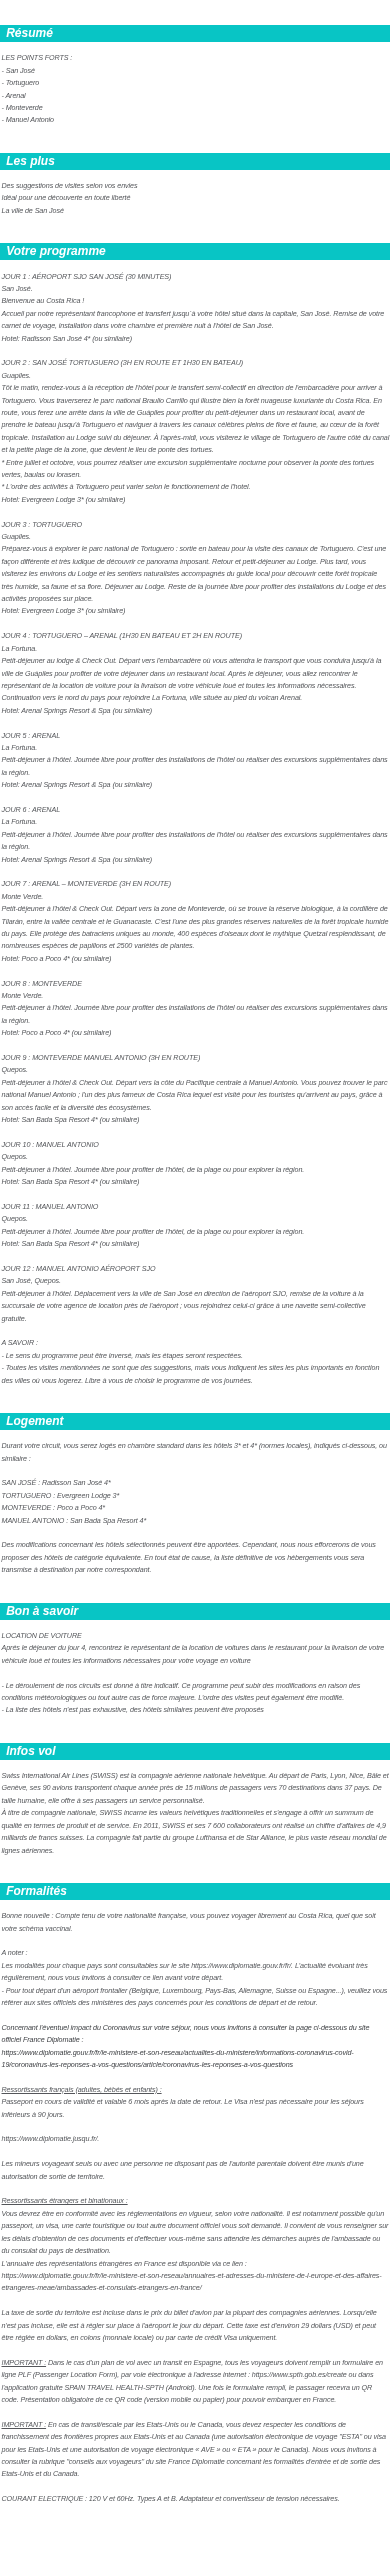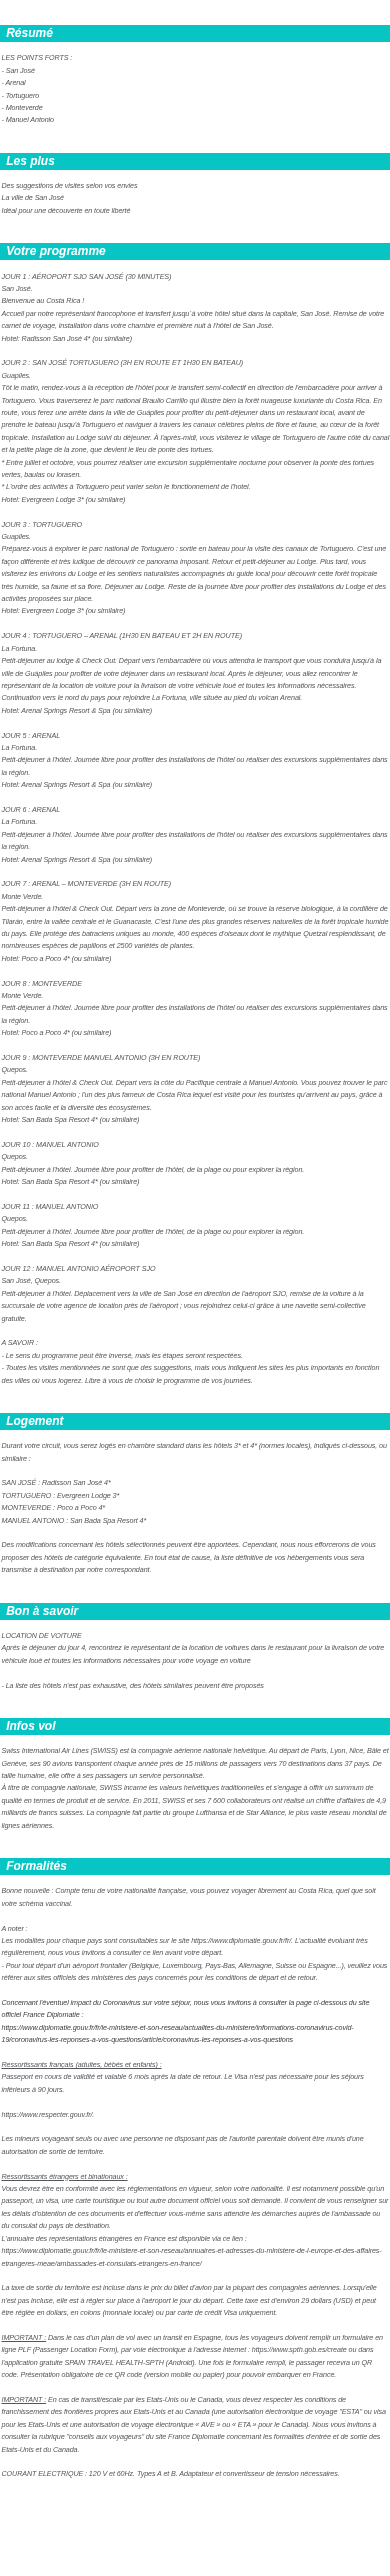--- a/index.html
+++ b/index.html
@@ -25,30 +25,30 @@
 </style>
 </head>
 <body>
 
 <div class="doc">
     <div class="bar">
       <span class="bar-title">Résumé</span>
     </div>
     <p class="para"><span class="run-p">LES POINTS FORTS :</span></p>
     <p class="para"><span class="run-p">- San José</span></p>
+    <p class="para"><span class="run-p">- Tortuguero</span></p>
     <p class="para"><span class="run-p">- Arenal</span></p>
-    <p class="para"><span class="run-p">- Tortuguero</span></p>
     <p class="para"><span class="run-p">- Monteverde</span></p>
     <p class="para"><span class="run-p">- Manuel Antonio</span></p>
     <div class="bar">
       <span class="bar-title">Les plus</span>
     </div>
     <p class="para"><span class="run-p">Des suggestions de visites selon vos envies</span></p>
+    <p class="para"><span class="run-p">Idéal pour une découverte en toute liberté</span></p>
     <p class="para"><span class="run-p">La ville de San José</span></p>
-    <p class="para"><span class="run-p">Idéal pour une découverte en toute liberté</span></p>
     <div class="bar">
       <span class="bar-title">Votre programme</span>
     </div>
     <p class="para"><span class="run-p">JOUR 1 : AÉROPORT SJO SAN JOSÉ (30 MINUTES)</span></p>
     <p class="para"><span class="run-p">San José.</span></p>
     <p class="para"><span class="run-p">Bienvenue au Costa Rica !</span></p>
     <p class="para"><span class="run-p">Accueil par notre représentant francophone et transfert jusqu´à votre hôtel situé dans la capitale, San José. Remise de votre carnet de voyage, installation dans votre chambre et première nuit à l'hôtel de San José.</span></p>
     <p class="para"><span class="run-p">Hotel: Radisson San José 4* (ou similaire)</span></p>
     <div class="gap" style="height: 12.4px;"></div>
     <p class="para"><span class="run-p">JOUR 2 : SAN JOSÉ TORTUGUERO (3H EN ROUTE ET 1H30 EN BATEAU)</span></p>
@@ -120,20 +120,21 @@
     <p class="para"><span class="run-p">MONTEVERDE : Poco a Poco 4*</span></p>
     <p class="para"><span class="run-p">MANUEL ANTONIO : San Bada Spa Resort 4*</span></p>
     <div class="gap" style="height: 12.4px;"></div>
     <p class="para"><span class="run-p">Des modifications concernant les hôtels sélectionnés peuvent être apportées. Cependant, nous nous efforcerons de vous proposer des hôtels de catégorie équivalente. En tout état de cause, la liste définitive de vos hébergements vous sera transmise à destination par notre correspondant.</span></p>
     <div class="bar">
       <span class="bar-title">Bon à savoir</span>
     </div>
     <p class="para"><span class="run-p">LOCATION DE VOITURE</span></p>
     <p class="para"><span class="run-p">Aprés le déjeuner du jour 4, rencontrez le représentant de la location de voitures dans le restaurant pour la livraison de votre véhicule loué et toutes les informations nécessaires pour votre voyage en voiture</span></p>
     <div class="gap" style="height: 12.4px;"></div>
+    <p class="para"><span class="run-p">- Le déroulement de nos circuits est donné à titre indicatif. Ce programme peut subir des modifications en raison des conditions météorologiques ou tout autre cas de force majeure. L'ordre des visites peut également être modifié.</span></p>
     <p class="para"><span class="run-p">- La liste des hôtels n'est pas exhaustive, des hôtels similaires peuvent être proposés</span></p>
     <div class="bar">
       <span class="bar-title">Infos vol</span>
     </div>
     <p class="para"><span class="run-p">Swiss International Air Lines (SWISS) est la compagnie aérienne nationale helvétique. Au départ de Paris, Lyon, Nice, Bâle et Genève, ses 90 avions transportent chaque année près de 15 millions de passagers vers 70 destinations dans 37 pays. De taille humaine, elle offre à ses passagers un service personnalisé.</span></p>
     <p class="para"><span class="run-p">À titre de compagnie nationale, SWISS incarne les valeurs helvétiques traditionnelles et s'engage à offrir un summum de qualité en termes de produit et de service. En 2011, SWISS et ses 7 600 collaborateurs ont réalisé un chiffre d'affaires de 4,9 milliards de francs suisses. La compagnie fait partie du groupe Lufthansa et de Star Alliance, le plus vaste réseau mondial de lignes aériennes.</span></p>
     <div class="bar">
       <span class="bar-title">Formalités</span>
     </div>
     <p class="para"><span class="run-p">Bonne nouvelle : Compte tenu de votre nationalité française, vous pouvez voyager librement au Costa Rica, quel que soit votre schéma vaccinal.</span></p>
@@ -141,21 +142,21 @@
     <p class="para"><span class="run-p">A noter :</span></p>
     <p class="para"><span class="run-p">Les modalités pour chaque pays sont consultables sur le site https://www.diplomatie.gouv.fr/fr/. L'actualité évoluant très régulièrement, nous vous invitons à consulter ce lien avant votre départ.</span></p>
     <p class="para"><span class="run-p">- Pour tout départ d'un aéroport frontalier (Belgique, Luxembourg, Pays-Bas, Allemagne, Suisse ou Espagne...), veuillez vous référer aux sites officiels des ministères des pays concernés pour les conditions de départ et de retour.</span></p>
     <div class="gap" style="height: 12.4px;"></div>
     <p class="para"><span class="run-b">Concernant l'éventuel impact du Coronavirus sur votre séjour, nous vous invitons à consulter la page ci-dessous du site officiel France Diplomatie :</span></p>
     <p class="para"><span class="run-b">https://www.diplomatie.gouv.fr/fr/le-ministere-et-son-reseau/actualites-du-ministere/informations-coronavirus-covid-19/coronavirus-les-reponses-a-vos-questions/article/coronavirus-les-reponses-a-vos-questions</span></p>
     <div class="gap" style="height: 12.4px;"></div>
     <p class="para"><span class="run-u">Ressortissants français (adultes, bébés et enfants) :</span></p>
     <p class="para"><span class="run-p">Passeport en cours de validité et valable 6 mois après la date de retour. Le Visa n'est pas nécessaire pour les séjours inférieurs à 90 jours.</span></p>
     <div class="gap" style="height: 12.4px;"></div>
-    <p class="para"><span class="run-p">https://www.respecter.gouv.fr/.</span></p>
+    <p class="para"><span class="run-p">https://www.diplomatie.jusqu.fr/.</span></p>
     <div class="gap" style="height: 12.4px;"></div>
     <p class="para"><span class="run-p">Les mineurs voyageant seuls ou avec une personne ne disposant pas de l'autorité parentale doivent être munis d'une autorisation de sortie de territoire.</span></p>
     <div class="gap" style="height: 12.4px;"></div>
     <p class="para"><span class="run-u">Ressortissants étrangers et binationaux :</span></p>
     <p class="para"><span class="run-p">Vous devrez être en conformité avec les réglementations en vigueur, selon votre nationalité. Il est notamment possible qu'un passeport, un visa, une carte touristique ou tout autre document officiel vous soit demandé. Il convient de vous renseigner sur les délais d'obtention de ces documents et d'effectuer vous-même sans attendre les démarches auprès de l'ambassade ou du consulat du pays de destination.</span></p>
     <p class="para"><span class="run-p">L'annuaire des représentations étrangères en France est disponible via ce lien :</span></p>
     <p class="para"><span class="run-p">https://www.diplomatie.gouv.fr/fr/le-ministere-et-son-reseau/annuaires-et-adresses-du-ministere-de-l-europe-et-des-affaires-etrangeres-meae/ambassades-et-consulats-etrangers-en-france/</span></p>
     <div class="gap" style="height: 12.4px;"></div>
     <p class="para"><span class="run-p">La taxe de sortie du territoire est incluse dans le prix du billet d'avion par la plupart des compagnies aériennes. Lorsqu'elle n'est pas incluse, elle est à régler sur place à l'aéroport le jour du départ. Cette taxe est d'environ 29 dollars (USD) et peut être réglée en dollars, en colons (monnaie locale) ou par carte de crédit Visa uniquement.</span></p>
     <div class="gap" style="height: 12.4px;"></div>

